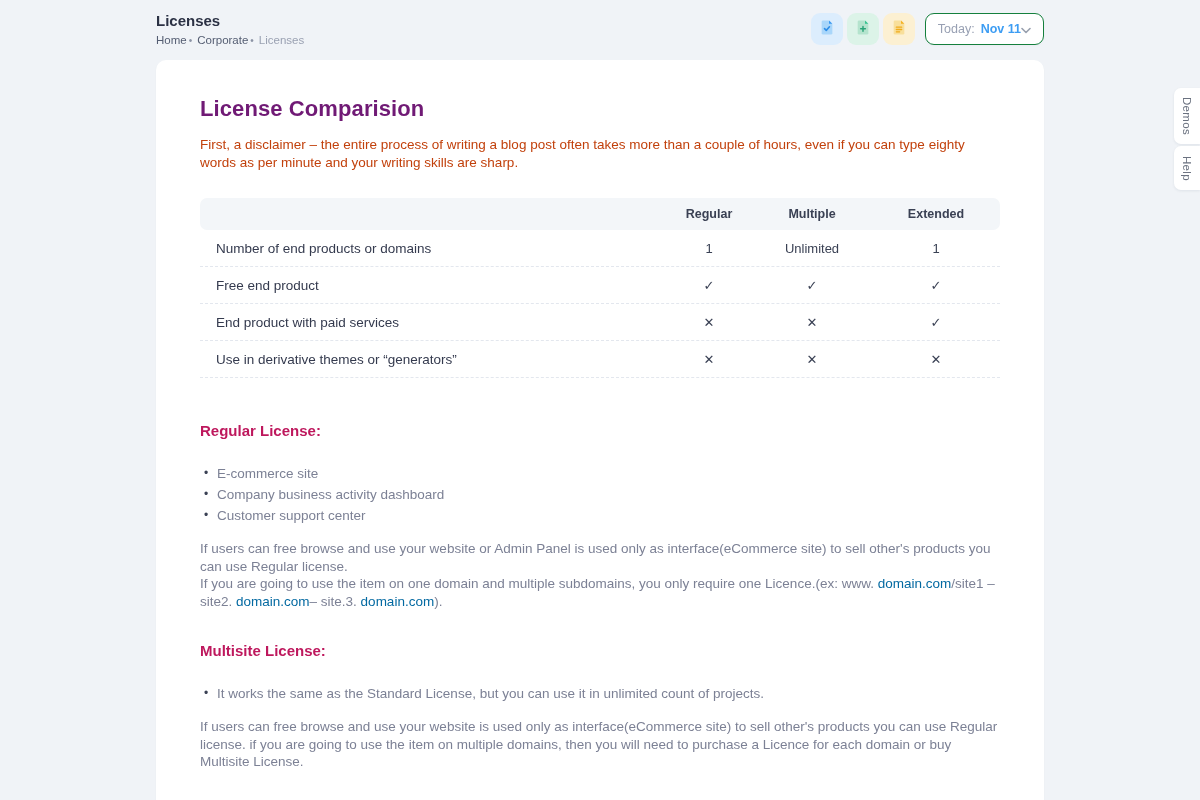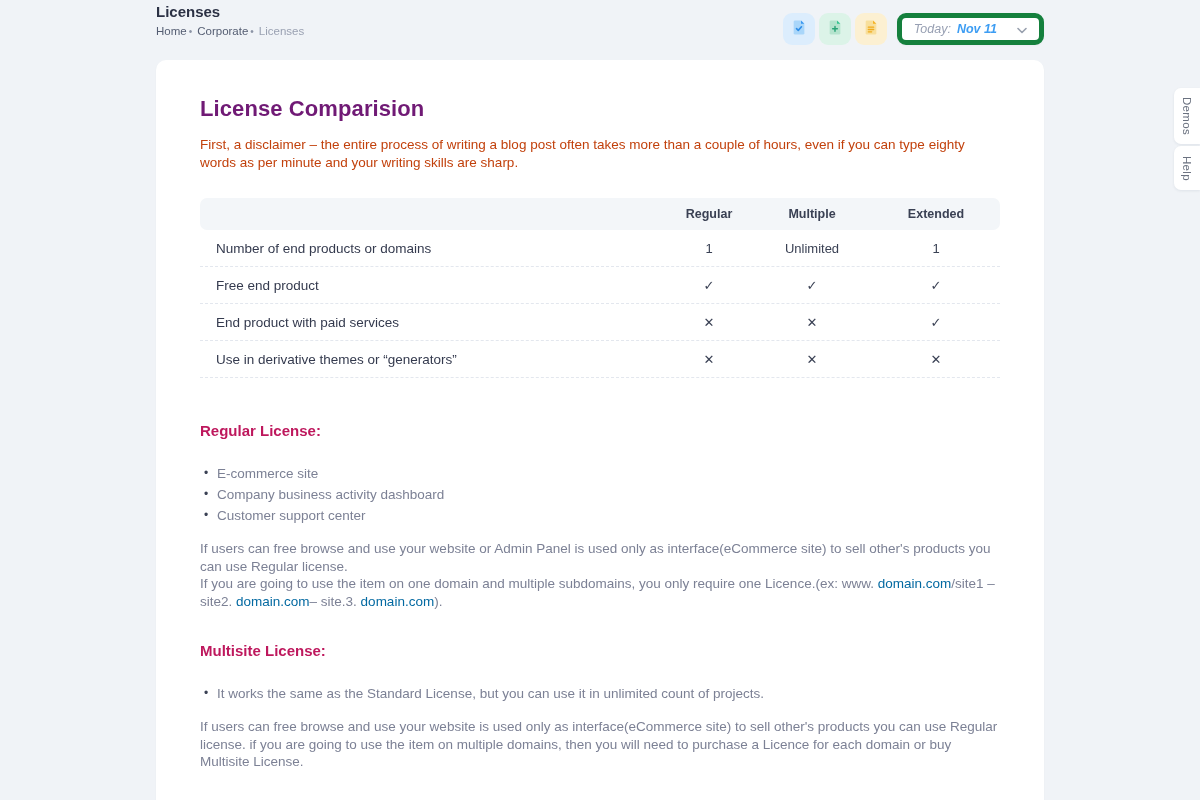--- a/index.html
+++ b/index.html
@@ -9,44 +9,43 @@
     font-family:"Liberation Sans", sans-serif;
     position:relative;
     color:#2b3144;
   }
 
   
   .top-header {
     position:absolute; left:156px; top:0; width:888px; height:60px;
     display:flex; justify-content:space-between; align-items:flex-start;
   }
-  .title-block { margin-top:3px; }
+  .title-block { margin-top:12px; }
   .page-title { font-size:15px; font-weight:700; color:#2b3144; }
   .breadcrumb { margin-top:5px; font-size:11.5px; color:#5b6478; display:flex; align-items:center; }
   .bc-item { color:#545d72; }
   .bc-item.current { color:#9aa1b2; }
   .bc-dot { color:#8b93a5; margin:0 5px 0 2px; font-size:10px; }
 
   .actions { margin-top:13px; display:flex; align-items:center; }
   .icon-btn {
     width:32px; height:32px; border-radius:9px; border:none; cursor:pointer;
     display:flex; align-items:center; justify-content:center; margin-left:4px;
   }
   .icon-btn.blue { background:#dcedfd; }
   .icon-btn.green { background:#dcf3e8; }
   .icon-btn.yellow { background:#fcf0d2; }
 
   .date-box {
-    margin-left:10px; height:32px; background:#ffffff; border:5px solid #15803d;
+    margin-left:10px; height:32px; background:#ffffff; border:1px solid #15803d;
     border-radius:9px; display:flex; align-items:center; padding:0 12px; cursor:pointer;
     box-shadow:0 1px 2px rgba(20,40,70,.03);
-    font-style:italic;
   }
   .date-label { font-size:12.5px; color:#98a0b3; margin-right:6px; }
-  .date-value { font-size:12.5px; font-weight:700; color:#3d9df3; margin-right:20px; }
+  .date-value { font-size:12.5px; font-weight:700; color:#3d9df3; margin-right:0; }
 
   
   .card {
     position:absolute; left:156px; top:60px; width:888px; height:860px;
     background:#ffffff; border-radius:10px;
     box-shadow:0 1px 2px rgba(15,34,58,.04);
     padding:36px 44px 0 44px;
   }
   .h1 { font-size:22px; font-weight:700; color:#701a75; letter-spacing:.1px; }
   .intro {

